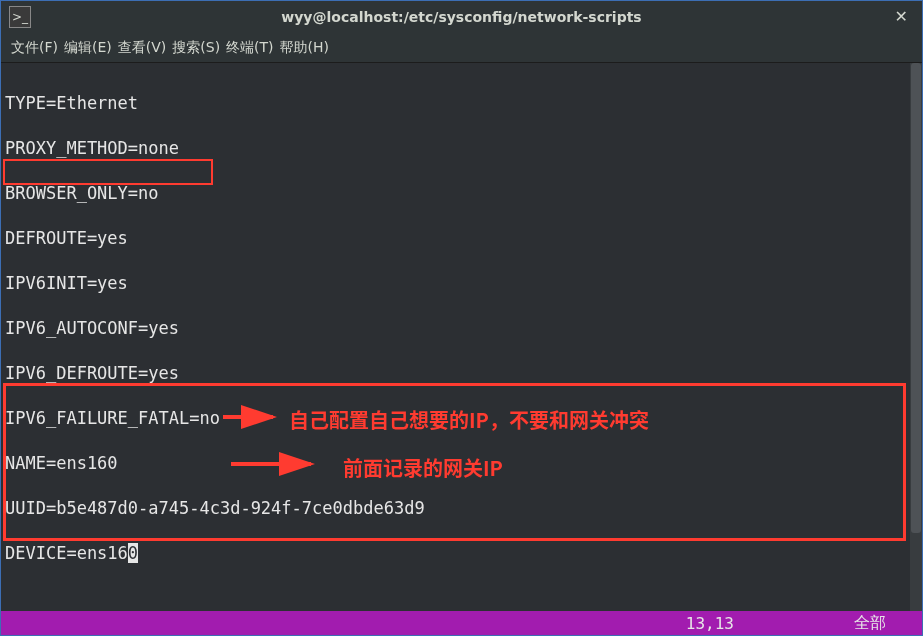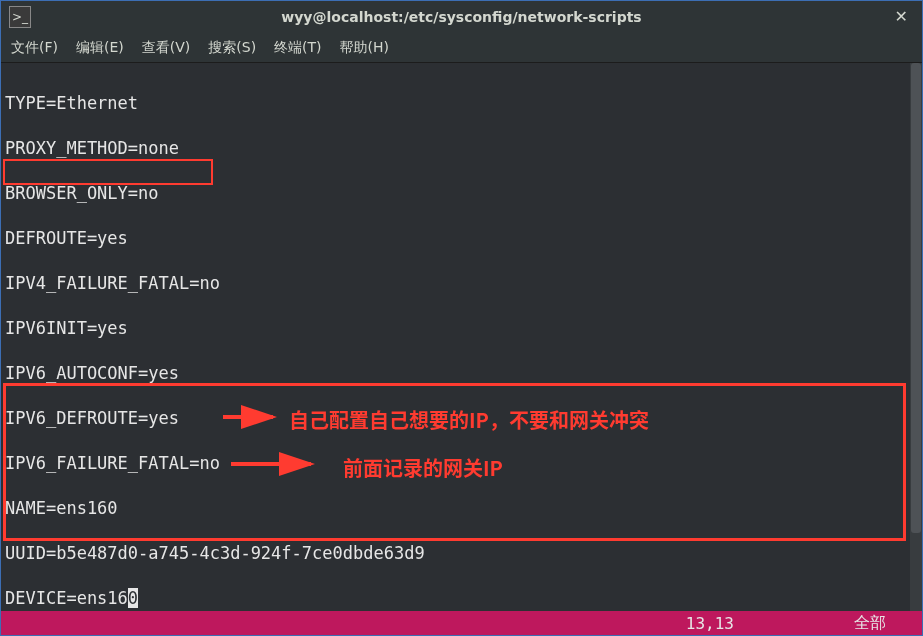--- a/index.html
+++ b/index.html
@@ -2,29 +2,29 @@
 <html><head>
 <meta charset="utf-8">
 <style>
   * { margin: 0; padding: 0; box-sizing: border-box; }
   html, body { width: 923px; height: 636px; overflow: hidden; font-family: "DejaVu Sans", sans-serif; background: #2e3440; }
   .window { width: 923px; height: 636px; background: #2e3436; display: flex; flex-direction: column; border: 1px solid #3c6eb4; }
   .titlebar { height: 32px; background: #2e3436; display: flex; align-items: center; color: #d3d7cf; font-size: 14px; position: relative; }
   .titlebar .icon-box { width: 22px; height: 22px; margin-left: 8px; border: 1px solid #888; display: flex; align-items: center; justify-content: center; font-size: 12px; color: #d3d7cf; background:#3a3a3a; }
   .titlebar .title { position:absolute; left:0; right:0; text-align:center; font-weight:bold; pointer-events:none; }
   .titlebar .close { position:absolute; right:14px; top:6px; font-size:16px; color:#d3d7cf; cursor:pointer; }
-  .menubar { height: 30px; background: #2e3436; display:flex; align-items:center; padding:0 10px; color:#d3d7cf; font-size:14px; gap:18px; border-bottom:1px solid #1c1c1c; }
+  .menubar { height: 30px; background: #2e3436; display:flex; align-items:center; padding:0 10px; color:#d3d7cf; font-size:14px; gap:6px; border-bottom:1px solid #1c1c1c; }
   .menubar .item { cursor:pointer; }
   .editor-wrap { flex:1; position:relative; background:#2c2f33; }
   .editor { position:absolute; left:0; top:0; right:12px; bottom:0; padding:6px 4px 4px 4px; font-family: "DejaVu Sans Mono","Courier New",monospace; font-size:17px; line-height:22.5px; color:#e6e6e6; white-space:pre; }
   .editor .line { height:22.5px; }
   .cursor { background:#e6e6e6; color:#2c2f33; }
   .scrollbar { position:absolute; right:0; top:0; bottom:0; width:12px; background:#383c3f; }
   .scrollbar .thumb { position:absolute; left:1px; right:1px; top:0; height:470px; background:#4e5256; border-radius:3px; }
-  .statusbar { height:24px; background:#be185d; color:#e6e6e6; font-family:"DejaVu Sans Mono",monospace; font-size:16px; display:flex; align-items:center; justify-content:flex-end; padding-right:36px; gap:120px; }
+  .statusbar { height:24px; background:#a21caf; color:#e6e6e6; font-family:"DejaVu Sans Mono",monospace; font-size:16px; display:flex; align-items:center; justify-content:flex-end; padding-right:36px; gap:120px; }
   .box-red1 { position:absolute; border:2px solid #ff3b30; pointer-events:none; }
   .box-red2 { position:absolute; border:3px solid #ff3b30; pointer-events:none; }
   .anno { position:absolute; color:#ff3b30; font-family:"Microsoft YaHei","Noto Sans CJK SC",sans-serif; font-size:20px; font-weight:600; pointer-events:none; }
   svg.arrow { position:absolute; pointer-events:none; }
 </style>
 </head>
 <body>
 
 <div class="window">
 
@@ -44,21 +44,20 @@
     <span class="item">终端(T)</span>
     <span class="item">帮助(H)</span>
   </div>
 
   <div class="editor-wrap">
     <div class="editor">
 <div class="line">TYPE=Ethernet</div>
 <div class="line">PROXY_METHOD=none</div>
 <div class="line">BROWSER_ONLY=no</div>
 <div class="line">DEFROUTE=yes</div>
-<div class="line">IPV4_FAILURE_FATAL=no</div>
 <div class="line">IPV6INIT=yes</div>
 <div class="line">IPV6_AUTOCONF=yes</div>
 <div class="line">IPV6_DEFROUTE=yes</div>
 <div class="line">IPV6_FAILURE_FATAL=no</div>
 <div class="line">NAME=ens160</div>
 <div class="line">UUID=b5e487d0-a745-4c3d-924f-7ce0dbde63d9</div>
 <div class="line"><span>DEVICE=ens16</span><span class="cursor">0</span></div>
 
 
 

